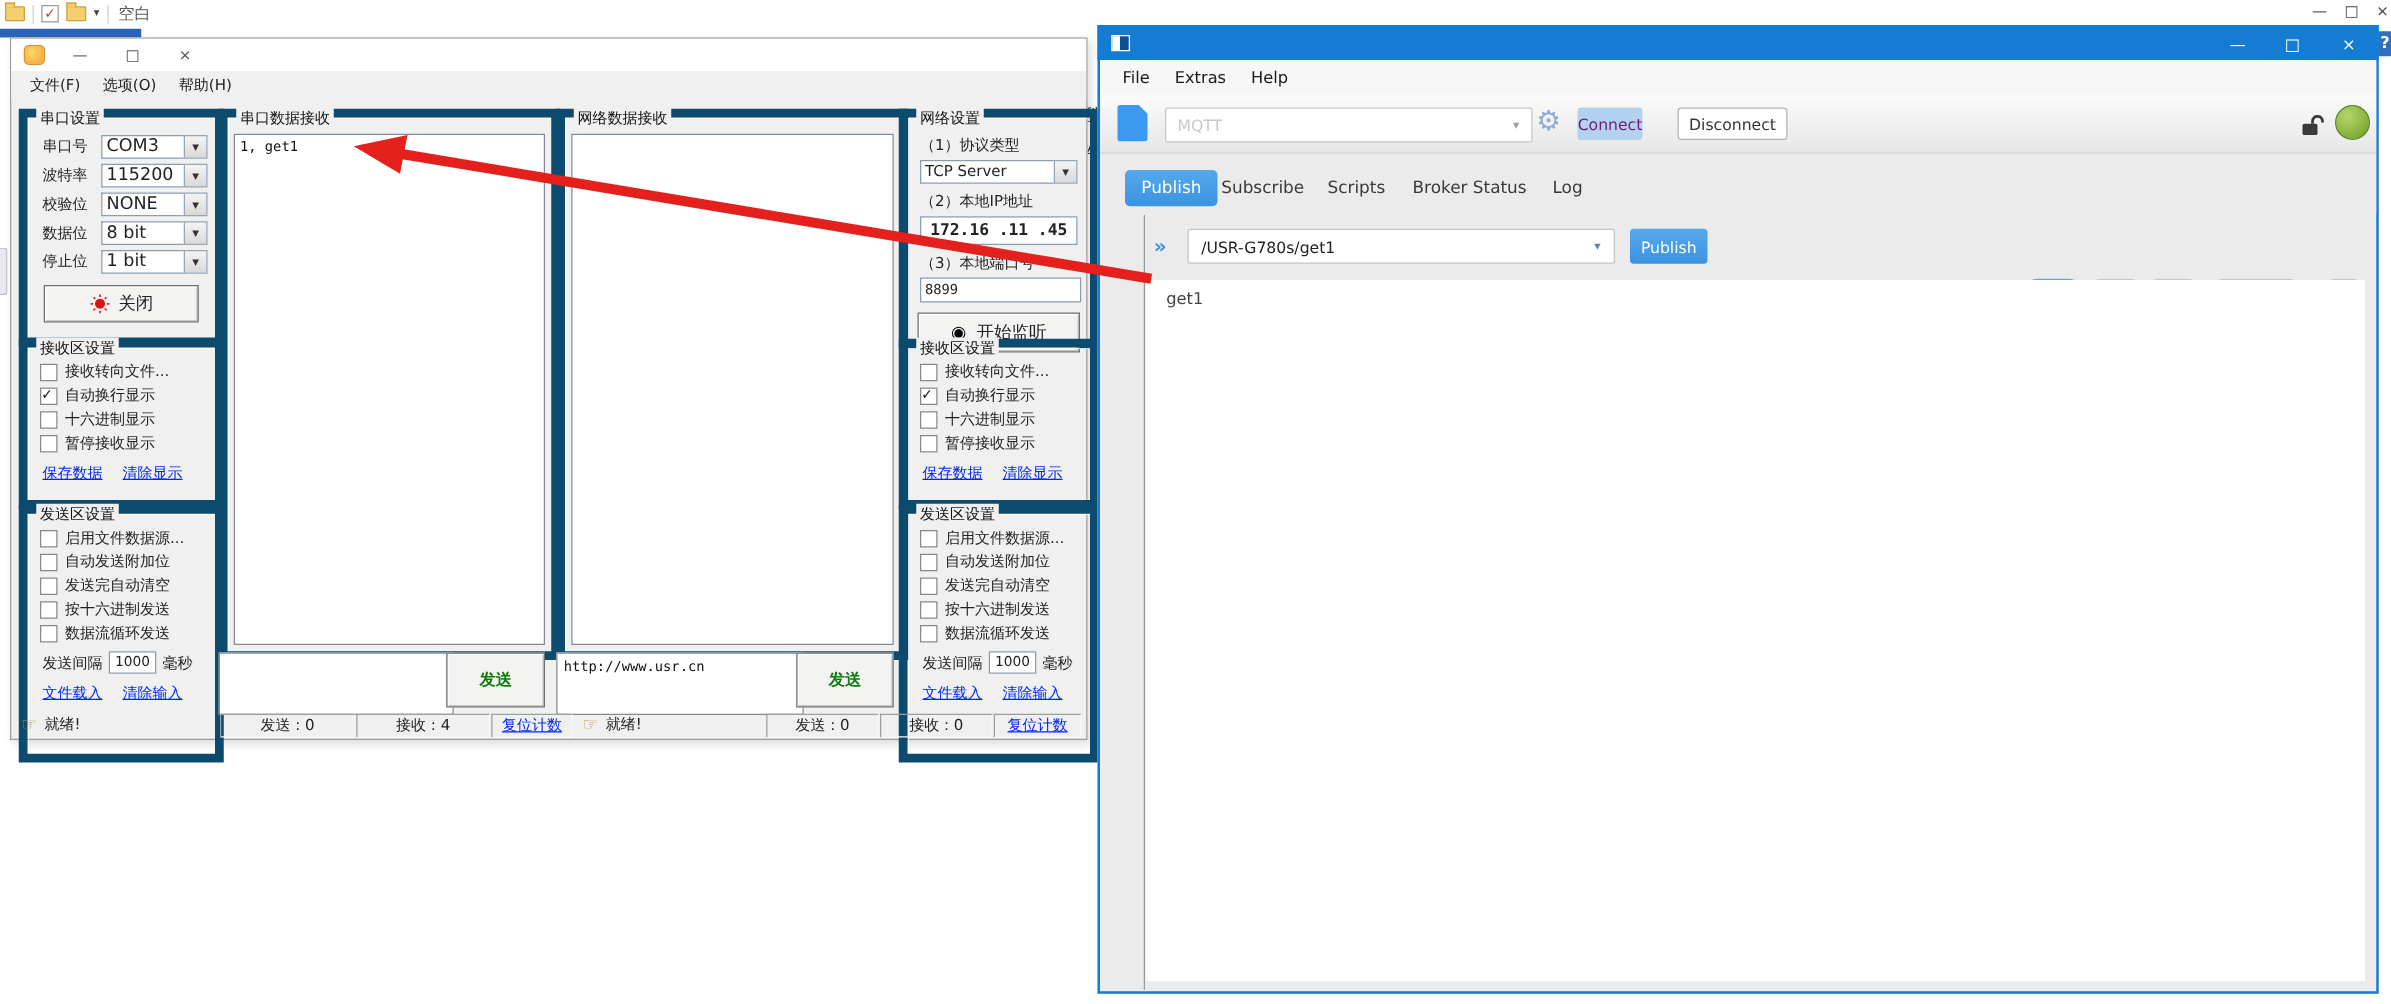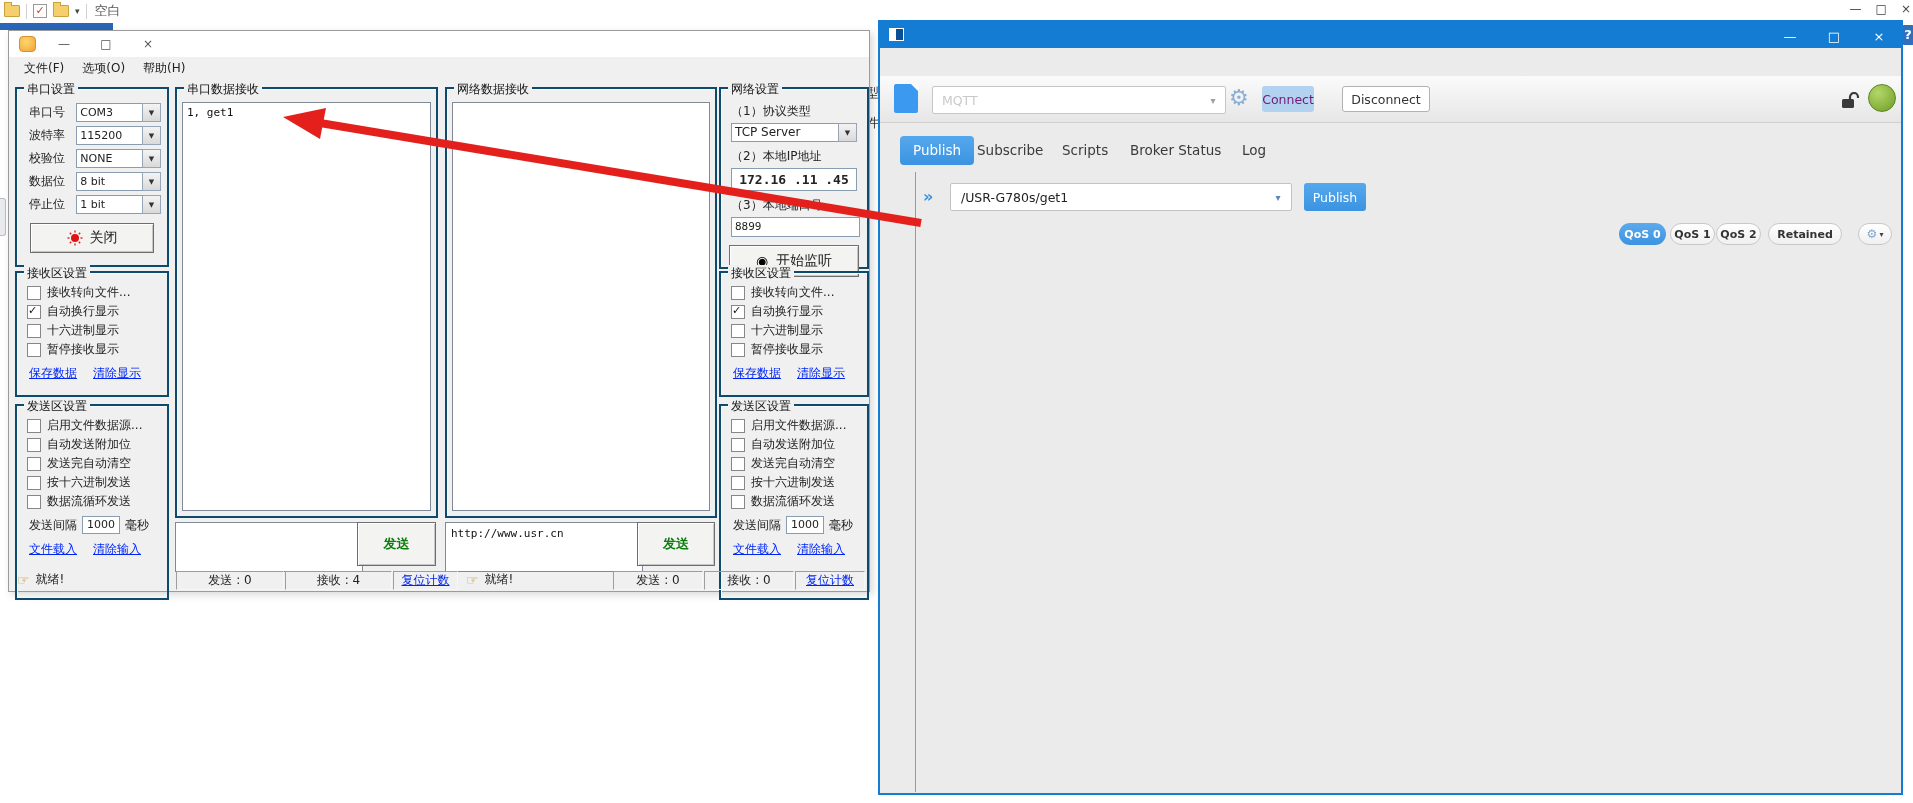--- a/index.html
+++ b/index.html
@@ -25,28 +25,28 @@
   #usr{position:absolute;left:8px;top:30px;width:860px;height:560px;background:#f0f0f0;
        border:1px solid #9b9b9b;box-shadow:3px 3px 8px rgba(0,0,0,.15);z-index:2;}
   .usr-title{height:26px;background:#fff;display:flex;align-items:center;padding-left:10px;}
   .usr-logo{width:15px;height:14px;background:radial-gradient(circle at 40% 35%,#ffd869,#f0a23c);border-radius:4px;margin-right:7px;border:1px solid #d89030;}
   .usr-title-text{color:#8a8a8a;font-size:12px;flex:1;}
   .wbtn{width:42px;height:24px;display:flex;align-items:center;justify-content:center;color:#555;font-size:12px;}
   .usr-menu{height:22px;display:flex;align-items:center;padding-left:6px;background:#f0f0f0;}
   .usr-menu span{padding:0 9px;}
   .usr-body{position:absolute;left:0;top:48px;right:0;bottom:0;}
 
-  .grp{position:absolute;border:2px solid #0c4a6e;box-shadow:inset 1px 1px 0 #fbfbfb;}
+  .grp{position:absolute;border:7px solid #0c4a6e;box-shadow:inset 1px 1px 0 #fbfbfb;}
   .grp>.gt{position:absolute;top:-8px;left:7px;background:#f0f0f0;padding:0 3px;font-size:12px;color:#111;}
   .grp-inner{position:absolute;inset:12px 6px 5px 6px;}
 
   .frow{display:flex;align-items:center;height:23px;margin:0 0 0 6px;}
   .frow .flab{width:48px;font-size:12px;}
   .combo{display:flex;width:86px;height:19px;}
-  .combo .cval{flex:1;background:#fff;border:1px solid #8a9cb0;border-right:none;font-size:11px;line-height:17px;padding-left:3px;overflow:hidden;white-space:nowrap;}
+  .combo .cval{flex:1;background:#fff;border:1px solid #8a9cb0;border-right:none;font-size:14px;line-height:17px;padding-left:3px;overflow:hidden;white-space:nowrap;}
   .combo .carr{width:17px;background:linear-gradient(#f4f4f4,#d9d9d9);border:1px solid #97a6b6;display:flex;align-items:center;justify-content:center;}
   .combo .carr::after{content:"▼";font-size:7px;color:#333;}
 
   .btn3d{background:#f3f3f2;border:1px solid #6e6e6e;box-shadow:inset 1px 1px 0 #ffffff,inset -1px -1px 0 #c6c6c6;
          display:flex;align-items:center;justify-content:center;cursor:default;}
   #usr-close-btn{width:122px;height:28px;margin:7px auto 0 auto;font-size:14px;gap:7px;}
   #usr-listen-btn{width:128px;height:30px;margin:8px auto 0 auto;font-size:14px;gap:8px;}
   .dot-listen{font-size:14px;line-height:14px;color:#000;}
 
   .cbrow{display:flex;align-items:center;height:19px;margin-left:4px;gap:6px;}
@@ -412,20 +412,25 @@
   </div>
 
   <div id="mqtt">
     <div class="mq-title">
       <span class="mq-ico"></span>
     </div>
     <div class="mq-wbtn" style="left:892px;">—</div>
     <div class="mq-wbtn" style="left:936px;">□</div>
     <div class="mq-wbtn" style="left:981px;">×</div>
 
+    <div class="mq-menu">
+      <span>File</span>
+      <span>Extras</span>
+      <span>Help</span>
+    </div>
 
     <div class="mq-toolbar">
       <span class="doc-ico"></span>
       <span class="prof-combo">
         <span class="pval">MQTT</span>
         <span class="parr">▾</span>
       </span>
       <span class="gear-ico">⚙</span>
       <div class="mq-btn" id="btn-connect">Connect</div>
       <div class="mq-btn" id="btn-disconnect">Disconnect</div>
@@ -457,20 +462,21 @@
 
     <div class="qpill on" id="qos0">QoS 0</div>
     <div class="qpill off" id="qos1">QoS 1</div>
     <div class="qpill off" id="qos2">QoS 2</div>
     <div class="qpill off" id="retained">Retained</div>
     <div class="qpill off" id="gearpill">
       <span class="gp-gear">⚙</span>
       <span class="gp-caret">▾</span>
     </div>
 
+    <div class="msg-area">get1</div>
   </div>
 
   <svg id="arrow-overlay" viewBox="0 0 1913 803">
     <line x1="921" y1="223" x2="320" y2="123" stroke="#e3201b" stroke-width="8"></line>
     <polygon points="283,117 326,108 320,139" fill="#e3201b"></polygon>
   </svg>
 
 </div>
 
 </body></html>

